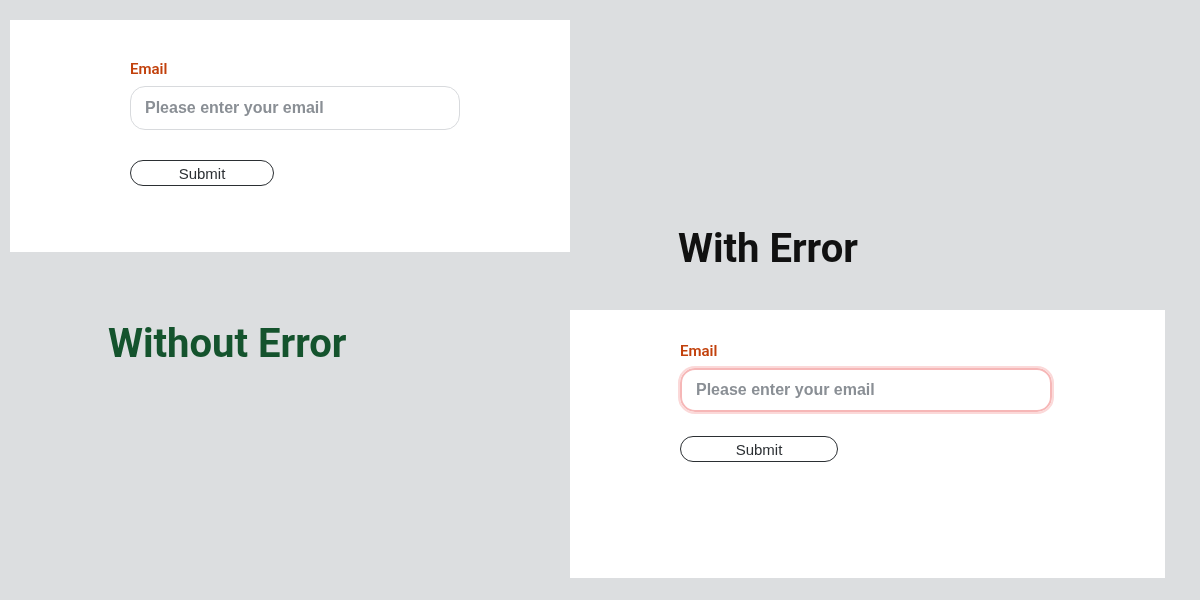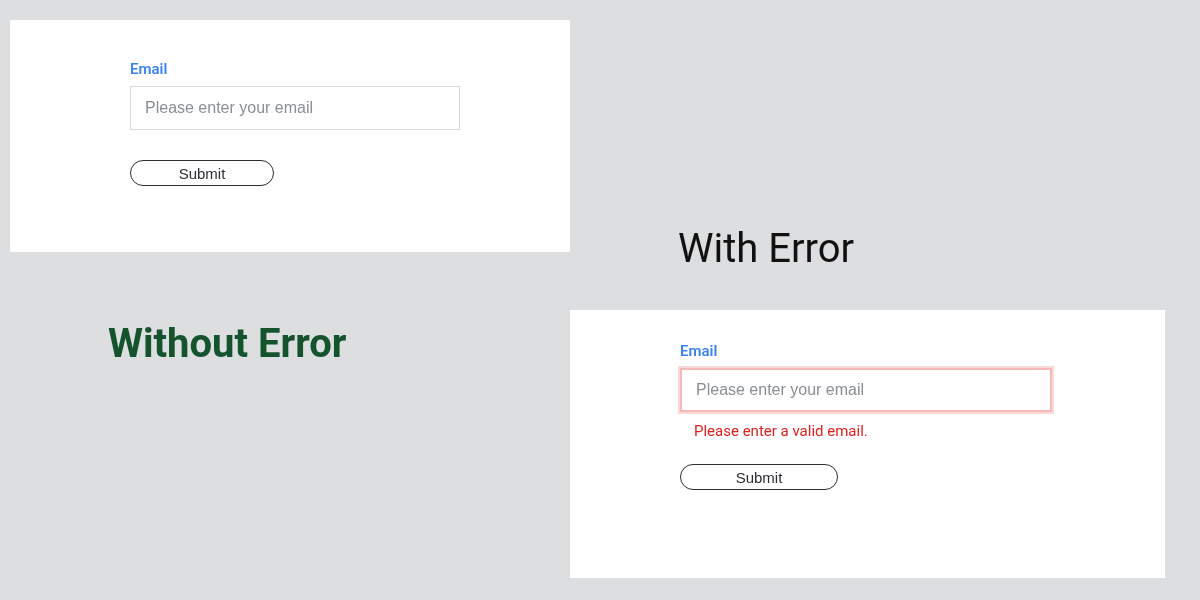--- a/index.html
+++ b/index.html
@@ -39,40 +39,41 @@
       top: 320px;
       font-size: 40px;
       font-weight: 700;
       color: #14532d;
     }
     .heading-with {
       position: absolute;
       left: 678px;
       top: 225px;
       font-size: 40px;
-      font-weight: 400;
+      font-weight: 700;
       color: #111;
     }
     .field-label {
       font-size: 15px;
       font-weight: 600;
-      color: #3b82f6;
+      color: #c2410c;
       margin-bottom: 8px;
       display: block;
     }
     .text-input {
       width: 330px;
       height: 44px;
       border: 1px solid #d8dadd;
-      border-radius: 0;
+      border-radius: 15px;
       padding: 0 14px;
       font-size: 16px;
       color: #333;
       background: #fff;
       display: block;
+      font-weight: bold;
     }
     .text-input::placeholder {
       color: #8a8f95;
     }
     .text-input-error {
       width: 372px;
       border: 2px solid #f6b7b7;
       outline: 2px solid #fbd9d9;
       outline-offset: 0;
     }
@@ -107,15 +108,14 @@
   <button class="submit-btn">Submit</button>
 </div>
 
 <div class="heading-without">Without Error</div>
 
 <div class="heading-with">With Error</div>
 
 <div class="panel panel-right">
   <label class="field-label">Email</label>
   <input type="text" class="text-input text-input-error" placeholder="Please enter your email" style="">
-  <div class="error-message">Please enter a valid email.</div>
   <button class="submit-btn">Submit</button>
 </div>
 
 </body></html>

